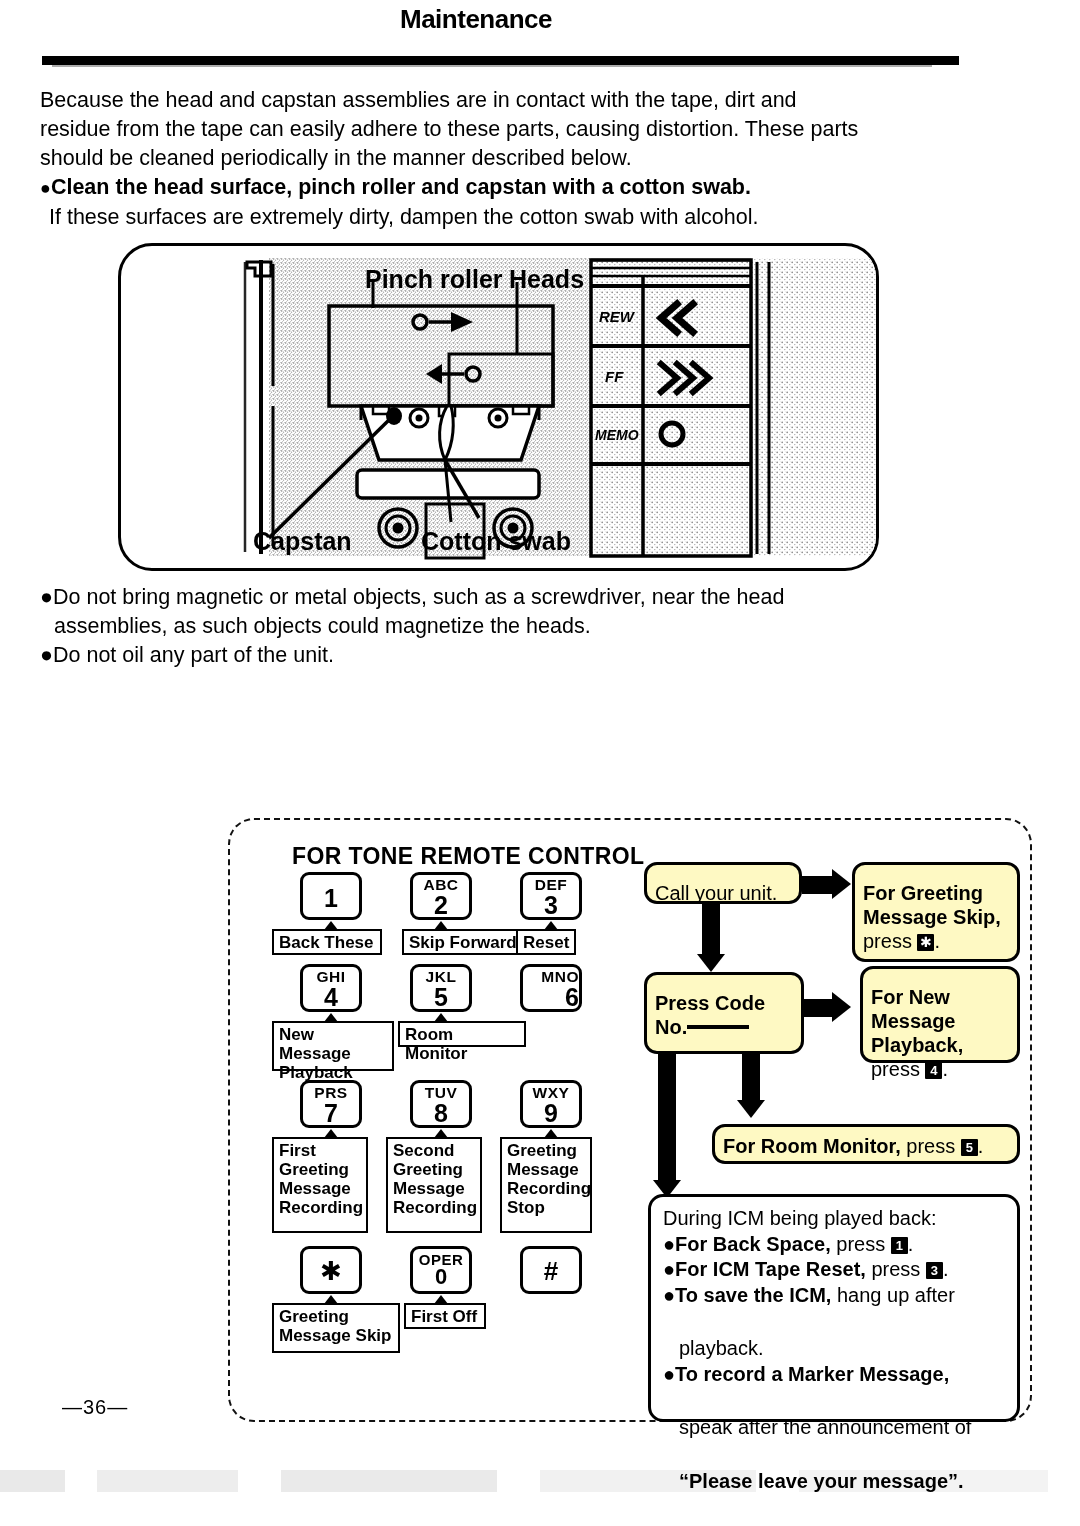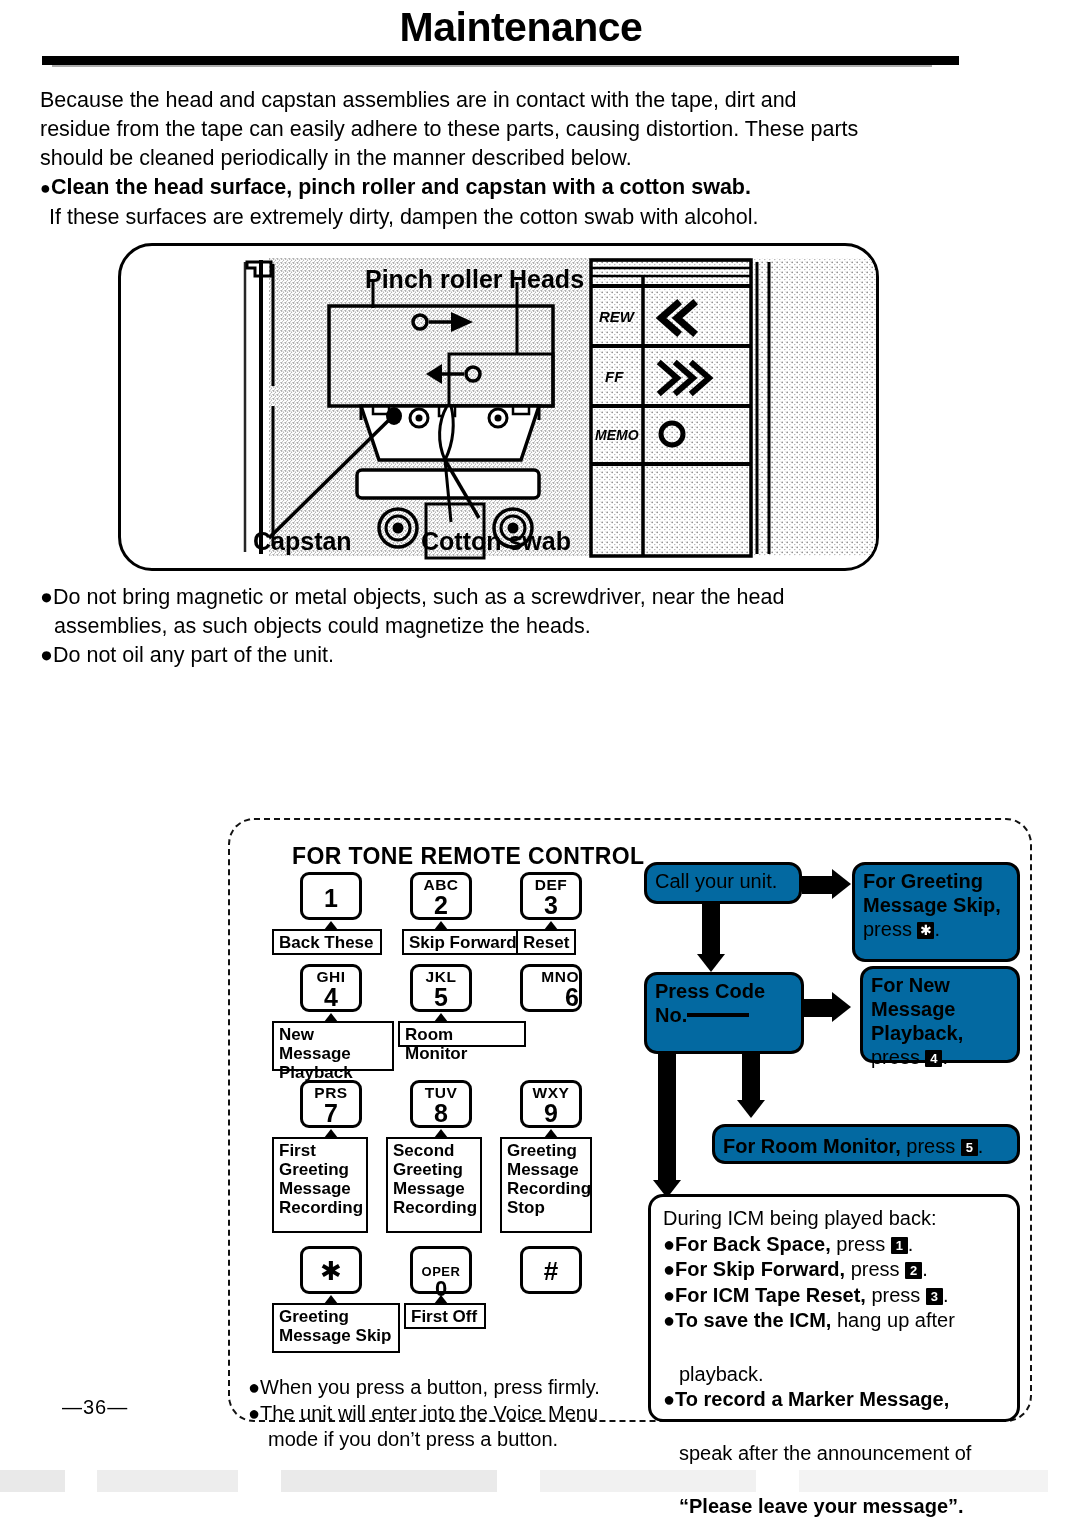--- a/index.html
+++ b/index.html
@@ -8,21 +8,21 @@
     width:1080px;height:1526px;position:relative;overflow:hidden;
     font-family:"Liberation Sans","DejaVu Sans",sans-serif;
     color:#000;
     -webkit-font-smoothing:none;
   }
   .page{position:absolute;inset:0;}
 
   
   .page-title{
     position:absolute;left:0;top:4px;width:952px;text-align:center;
-    font-size:41px;font-weight:bold;letter-spacing:-0.5px;padding-left:45px;
+    font-size:26px;font-weight:bold;letter-spacing:-0.5px;
   }
   .title-rule{
     position:absolute;left:42px;top:56px;width:917px;height:9px;background:#000;
   }
   .title-rule::after{
     content:"";position:absolute;left:10px;top:9px;width:880px;height:2px;
     background:#111;opacity:.35;
   }
 
   
@@ -72,21 +72,21 @@
   .key .letters{
     display:block;font-size:15.5px;font-weight:bold;line-height:15px;
     margin-top:2px;letter-spacing:0.5px;
   }
   .key .digit{
     display:block;font-size:25px;font-weight:bold;line-height:25px;margin-top:1px;
   }
   .key.nolet .digit{margin-top:11px;}
   .key.sym .digit{font-size:26px;margin-top:10px;}
   .key .oper{
-    display:block;font-size:13px;font-weight:bold;line-height:12px;margin-top:17px;
+    display:block;font-size:15px;font-weight:bold;line-height:12px;margin-top:5px;
     letter-spacing:0.5px;
   }
   .key.oper0 .digit{font-size:22px;line-height:21px;margin-top:0px;}
 
   .fnbox{
     position:absolute;border:2.5px solid #000;background:#fff;box-sizing:border-box;
     font-size:17px;font-weight:bold;line-height:19px;padding:2px 4px 2px 5px;
   }
   .uparrow{
     position:absolute;width:0;height:0;
@@ -97,22 +97,22 @@
   .tips{
     position:absolute;left:248px;top:1374px;width:390px;
     font-size:20px;line-height:26px;
   }
   .tips p{margin:0;}
   .tips .ind{padding-left:20px;}
 
   
   .flow{position:absolute;left:636px;top:862px;width:390px;height:560px;}
   .fbox{
-    position:absolute;border:3px solid #000;border-radius:13px;background:#0369a1;
-    box-sizing:border-box;font-size:20px;line-height:24px;padding:4px 8px;
+    position:absolute;border:3px solid #000;border-radius:13px;background:#fef9c3;
+    box-sizing:border-box;font-size:20px;line-height:24px;padding:16px 8px;
   }
   .fbox.bold{font-weight:bold;}
   .fbox .reg{font-weight:normal;}
   .keycap{
     display:inline-block;background:#000;color:#fff;font-weight:bold;
     width:17px;height:17px;line-height:17px;text-align:center;font-size:13px;
     vertical-align:1px;border-radius:1px;
   }
   .keycap.star{font-size:14px;line-height:16px;}
 
@@ -361,25 +361,20 @@
     <div class="uparrow" style="left:52px;top:423px;"></div>
     <div class="uparrow" style="left:162px;top:423px;"></div>
 
     <div class="fnbox" style="left:0px;top:431px;width:128px;height:50px;">
       <span>Greeting</span><br>
       <span>Message Skip</span>
     </div>
     <div class="fnbox" style="left:132px;top:431px;width:82px;height:26px;">First Off</div>
   </div>
 
-  <div class="tips">
-    <p>●When you press a button, press firmly.</p>
-    <p>●The unit will enter into the Voice Menu</p>
-    <p class="ind">mode if you don’t press a button.</p>
-  </div>
 
   <div class="flow">
 
     <div class="fbox" style="left:8px;top:0px;width:158px;height:42px;">Call your unit.</div>
 
     <div class="arrow-right" style="left:166px;top:9px;">
       <div class="stem" style="left:0;top:5px;width:32px;height:18px;"></div>
       <div class="head" style="left:30px;top:-2px;"></div>
     </div>
 
@@ -429,24 +424,20 @@
       <div class="head" style="left:1px;top:126px;"></div>
     </div>
   </div>
 
   <div class="icmbox">
     <p>During ICM being played back:</p>
     <p>
       <span class="b">●For Back Space,</span>
       <span>press</span>
       <span class="keycap">1</span>.</p>
-    <p>
-      <span class="b">●For Skip Forward,</span>
-      <span>press</span>
-      <span class="keycap">2</span>.</p>
     <p>
       <span class="b">●For ICM Tape Reset,</span>
       <span>press</span>
       <span class="keycap">3</span>.</p>
     <p>
       <span class="b">●To save the ICM,</span>
       <span>hang up after</span></p>
     <p class="ind">playback.</p>
     <p>
       <span class="b">●To record a Marker Message,</span></p>

